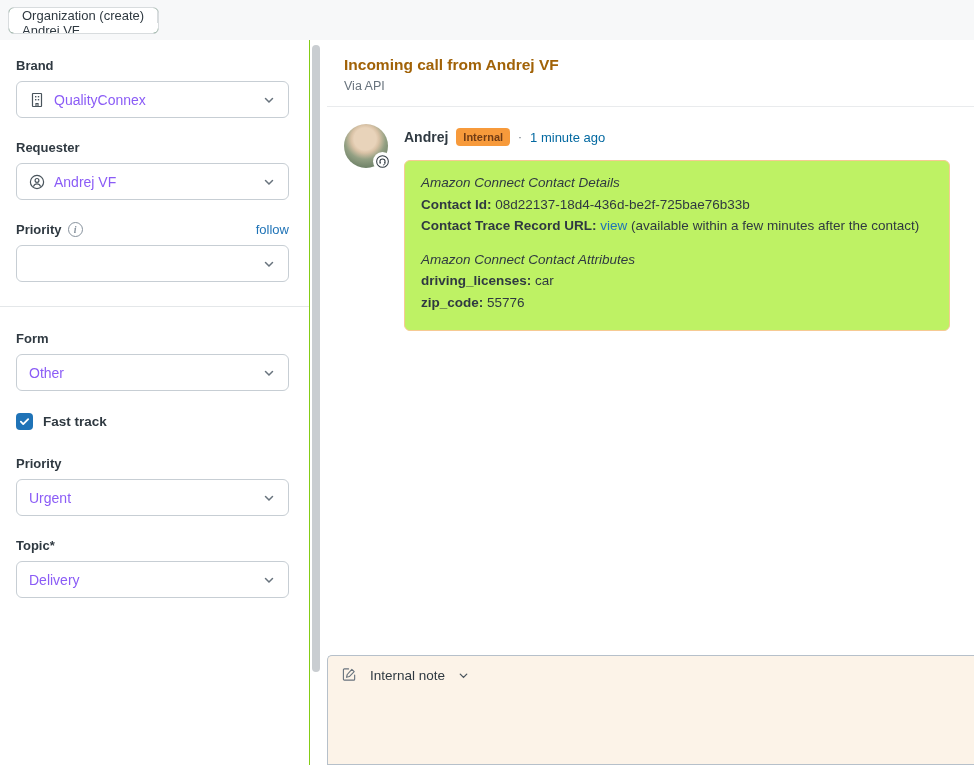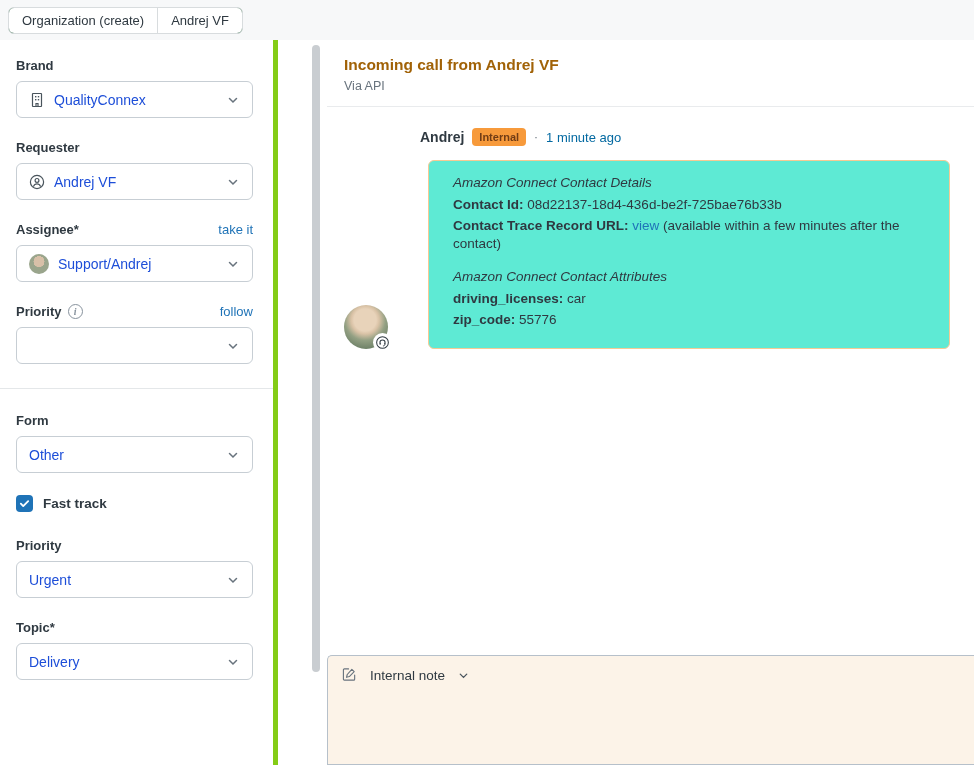--- a/index.html
+++ b/index.html
@@ -10,50 +10,50 @@
   }
   .app { position:relative; width:974px; height:765px; background:#fff; }
 
   
   .tabbar {
     height:40px; background:#f7f8f9; display:flex; align-items:center;
     padding:0 8px;
   }
   .tabgroup {
     display:inline-flex; border:1px solid #d8dcde; border-radius:6px;
-    overflow:hidden; background:#14532d; height:27px;
+    overflow:hidden; background:#14532d; height:27px;flex-direction:column;
   }
   .tab {
     display:flex; align-items:center; gap:8px; padding:0 13px;
     font-size:13px; color:#2f3941; background:#fff; cursor:pointer;
     border-right:1px solid #d8dcde; white-space:nowrap;
   }
   .tab:last-child { border-right:none; }
   .tab.active { background:#e9ebee; }
   .status-badge {
     background:#d6393f; color:#fff; font-size:10px; font-weight:700;
     letter-spacing:.4px; padding:2.5px 7px; border-radius:9px; line-height:1;
     text-transform:uppercase;
   }
 
   
   .sidebar {
-    position:absolute; left:0; top:40px; bottom:0; width:278px;
-    border-right:5px solid #84cc16; background:#fff; padding:18px 20px 0 16px;
+    position:absolute; left:0; top:40px; bottom:0; width:310px;
+    border-right:1px solid #84cc16; background:#fff; padding:18px 20px 0 16px;
     overflow:hidden;
   }
   .field { margin-bottom:22px; }
   .label-row { display:flex; align-items:center; justify-content:space-between; margin-bottom:8px; }
   .field-label { font-size:13px; font-weight:700; color:#2f3941; display:flex; align-items:center; gap:6px; }
   .side-link { font-size:13px; color:#1f73b7; text-decoration:none; cursor:pointer; }
   .selectbox {
     height:37px; border:1px solid #c7ced4; border-radius:6px; background:#fff;
     display:flex; align-items:center; padding:0 12px; gap:9px; cursor:pointer;
   }
-  .selectbox .value { flex:1; font-size:14px; color:#1d4ed8; }
+  .selectbox .value { flex:1; font-size:14px; color:#8b5cf6; }
   .chev { flex:none; display:flex; }
   .info-circle {
     width:15px; height:15px; border:1px solid #87929d; border-radius:50%;
     color:#87929d; font-size:10px; font-style:italic; font-weight:700;
     display:inline-flex; align-items:center; justify-content:center; font-family:"Liberation Serif", serif;
   }
   .divider { position:relative; left:-16px; width:310px; height:1px; background:#e4e7e9; margin:24px 0; }
   .tagsbox { min-height:37px; border:1px solid #c7ced4; border-radius:6px; display:flex; align-items:center; padding:4px 8px; }
   .chip {
     background:#e9ebed; border-radius:4px; padding:4px 8px; font-size:12.5px;
@@ -77,21 +77,21 @@
     position:absolute; left:312px; top:45px; width:8px; height:627px;
     background:#c9cdd1; border-radius:4px; cursor:grab;
   }
 
   
   .main { position:absolute; left:327px; top:40px; right:0; bottom:0; background:#fff; }
   .conv-header { padding:16px 16px 13px 17px; border-bottom:1px solid #e9ebed; }
   .conv-title { font-size:15.5px; font-weight:700; color:#a16207; }
   .conv-via { font-size:12.5px; color:#68737d; margin-top:5px; }
 
-  .message { display:flex; padding:17px 12px 0 17px; gap:32px;align-items:flex-end; }
+  .message { display:flex; padding:17px 12px 0 17px; gap:16px; }
   .avatar-wrap { position:relative; flex:none; width:44px; height:44px; }
   .avatar {
     width:44px; height:44px; border-radius:50%;
     background:radial-gradient(circle at 48% 34%, #e8d3ba 0 30%, #d9c2a6 38%, #93a083 55%, #6f8268 78%, #5d7059 100%);
   }
   .channel-badge {
     position:absolute; right:-3px; bottom:-2px; width:17px; height:17px;
     background:#fff; border-radius:50%; display:flex; align-items:center; justify-content:center;
     box-shadow:0 0 0 1px #fff;
   }
@@ -99,22 +99,22 @@
   .msg-meta { display:flex; align-items:center; gap:8px; margin-top:4px; }
   .msg-author { font-size:14px; font-weight:700; color:#2f3941; }
   .internal-badge {
     background:#f79a3b; color:#713c15; font-size:11px; font-weight:700;
     padding:2.5px 7px; border-radius:4px; line-height:1.2;
   }
   .msg-dot { color:#68737d; font-size:12px; }
   .msg-time { font-size:13px; color:#0369a1; }
 
   .connect-box {
-    margin:14px 12px 0 8px; background:#5eead4; border:1px solid #f6ca94;
-    border-radius:6px; padding:13px 24px 15px; font-size:13.5px; line-height:1.3;
+    margin:14px 12px 0 0; background:#bef264; border:1px solid #f6ca94;
+    border-radius:6px; padding:13px 16px 15px; font-size:13.5px; line-height:1.3;
     color:#2f3941;
   }
   .connect-box .it { font-style:italic; }
   .connect-box .b { font-weight:700; }
   .connect-box p { margin:0 0 4px; }
   .connect-box p.gap { margin-top:16px; }
   .connect-box a { color:#1f73b7; text-decoration:none; cursor:pointer; }
 
   
   .composer {
@@ -184,35 +184,20 @@
         </span>
         <span class="value">Andrej VF</span>
         <span class="chev">
           <svg width="14" height="14" viewBox="0 0 14 14" fill="none" stroke="#68737d" stroke-width="1.5" stroke-linecap="round">
               <path d="M3.5 5.5 7 9l3.5-3.5"></path>
             </svg>
         </span>
       </div>
     </div>
 
-    <div class="field">
-      <div class="label-row">
-        <span class="field-label">Assignee*</span>
-        <a class="side-link">take it</a>
-      </div>
-      <div class="selectbox">
-        <span class="mini-avatar"></span>
-        <span class="value">Support/Andrej</span>
-        <span class="chev">
-          <svg width="14" height="14" viewBox="0 0 14 14" fill="none" stroke="#68737d" stroke-width="1.5" stroke-linecap="round">
-              <path d="M3.5 5.5 7 9l3.5-3.5"></path>
-            </svg>
-        </span>
-      </div>
-    </div>
 
     <div class="field">
       <div class="label-row">
         <span class="field-label">
           <span>Priority</span>
           <span class="info-circle">i</span>
         </span>
         <a class="side-link">follow</a>
       </div>
       <div class="selectbox">

